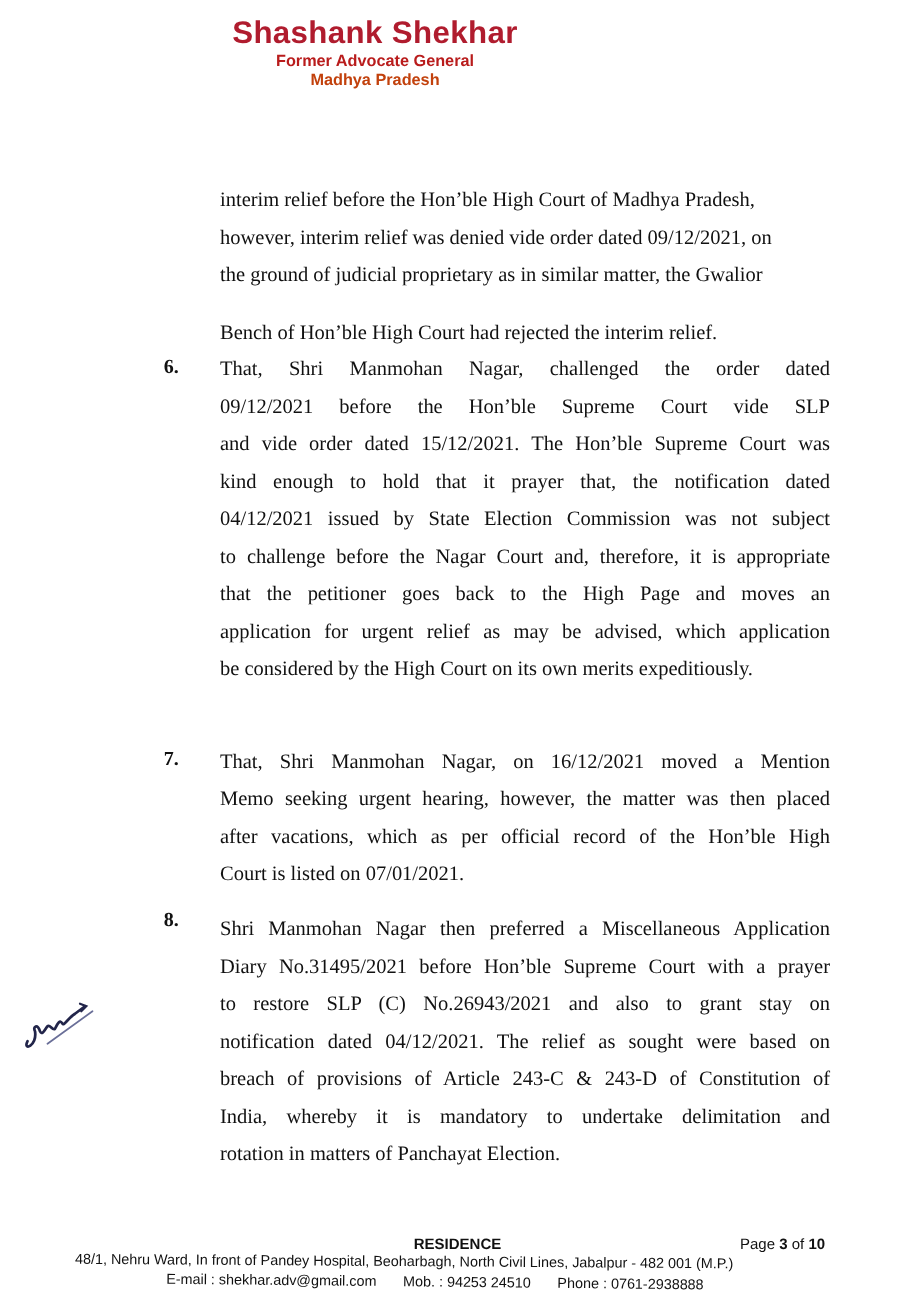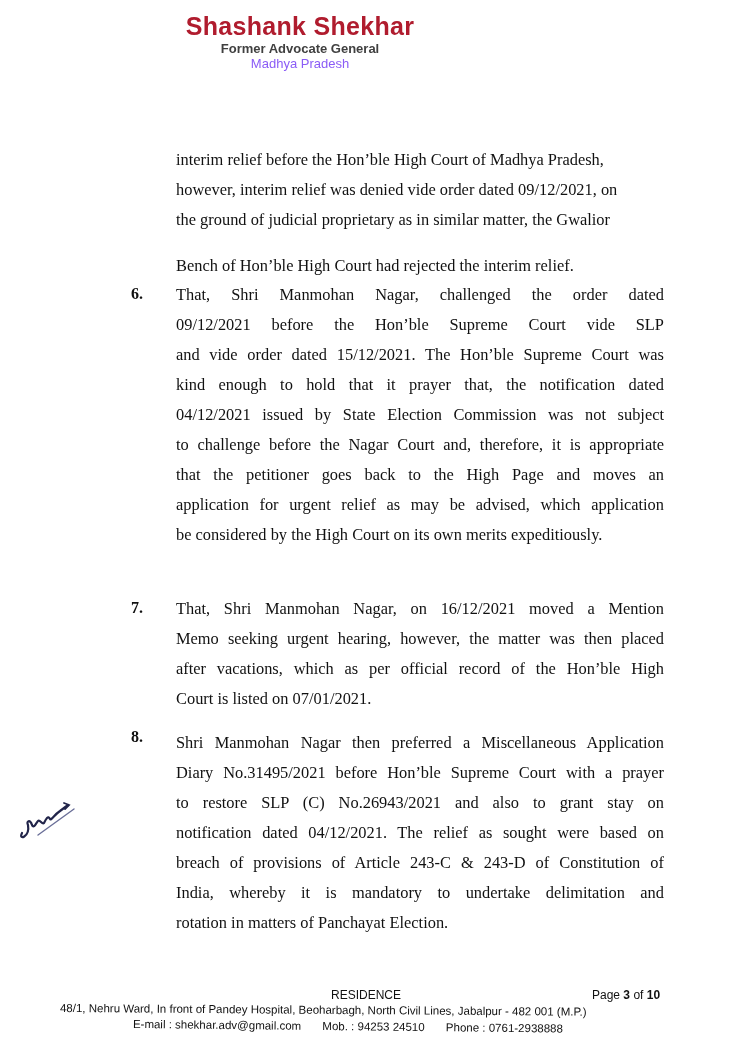--- a/index.html
+++ b/index.html
@@ -1,29 +1,29 @@
 <!DOCTYPE html>
 <html><head>
 <meta charset="utf-8">
 <style>
   html, body { margin:0; padding:0; background:#ffffff; }
   body { width:730px; height:1049px; position:relative; overflow:hidden; color:#111; }
   .header { position:absolute; left:0; top:12px; width:600px; text-align:center; }
   .hdr-name { font-family:"Liberation Sans", sans-serif; font-weight:bold; font-size:25px; color:#b01c2e; letter-spacing:0.3px; line-height:28px; }
-  .hdr-title { font-family:"Liberation Sans", sans-serif; font-weight:bold; font-size:13px; color:#404040; line-height:15px; margin-top:1px; }
-  .hdr-place { font-family:"Liberation Sans", sans-serif; font-size:13px; color:#8b5cf6; line-height:15px; }
+  .hdr-title { font-family:"Liberation Sans", sans-serif; font-weight:bold; font-size:13px; color:#b91c1c; line-height:15px; margin-top:1px; }
+  .hdr-place { font-family:"Liberation Sans", sans-serif; font-size:13px; color:#c2410c; line-height:15px;font-weight:bold; }
 
   .body { position:absolute; left:0; top:0; width:730px; font-family:"Liberation Serif", serif; font-size:16.4px; color:#111; }
   .para { position:absolute; left:176px; width:488px; line-height:30px; text-align:justify; }
   .num { position:absolute; left:131px; font-weight:bold; font-family:"Liberation Serif", serif; font-size:16px; }
 
   .sig { position:absolute; left:8px; top:785px; width:70px; height:70px; }
 
   .footer { position:absolute; left:0; top:988px; width:730px; font-family:"Liberation Sans", sans-serif; color:#111; }
-  .f-res { position:absolute; left:331px; top:0; font-weight:normal; font-size:12px; }
+  .f-res { position:absolute; left:331px; top:0; font-weight:bold; font-size:12px; }
   .f-page { position:absolute; left:592px; top:0; font-size:12px; }
   .f-page b { font-weight:bold; }
   .f-addr { position:absolute; left:60px; top:14px; font-size:11.5px; white-space:nowrap; transform:rotate(0.4deg); transform-origin:left top; }
   .f-contact { position:absolute; left:133px; top:30px; font-size:11.5px; white-space:nowrap; transform:rotate(0.6deg); transform-origin:left top; }
   .f-contact span { margin-right:18px; }
 </style>
 </head>
 <body>
 
 <div class="header">

